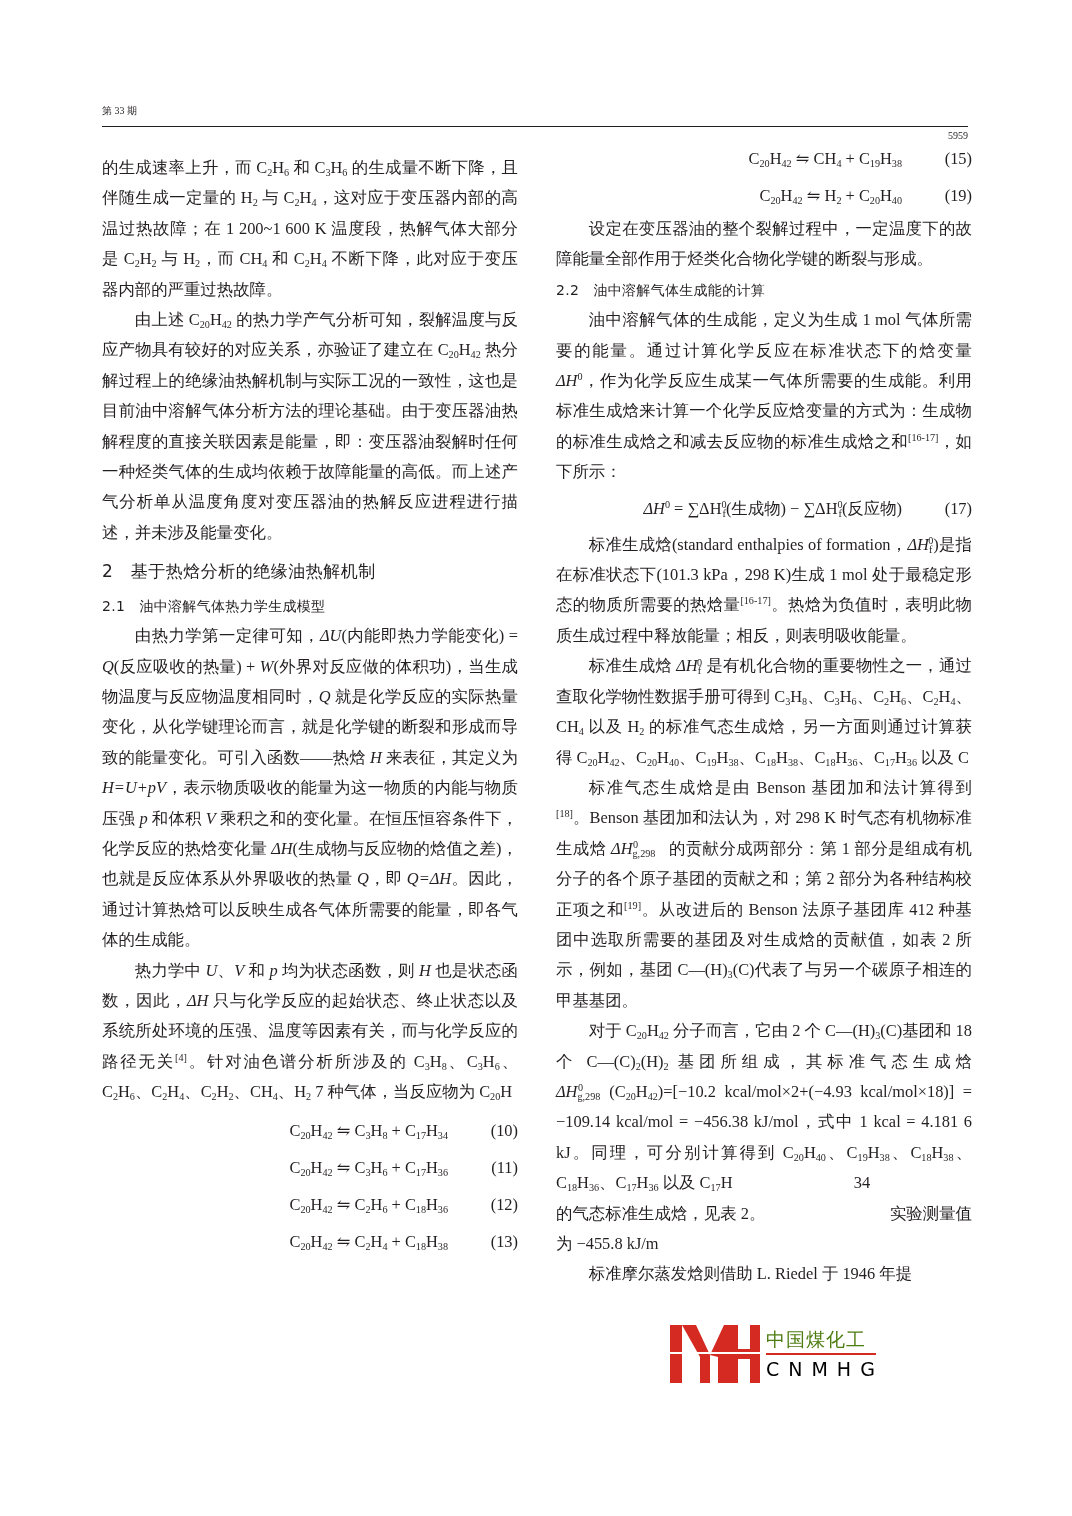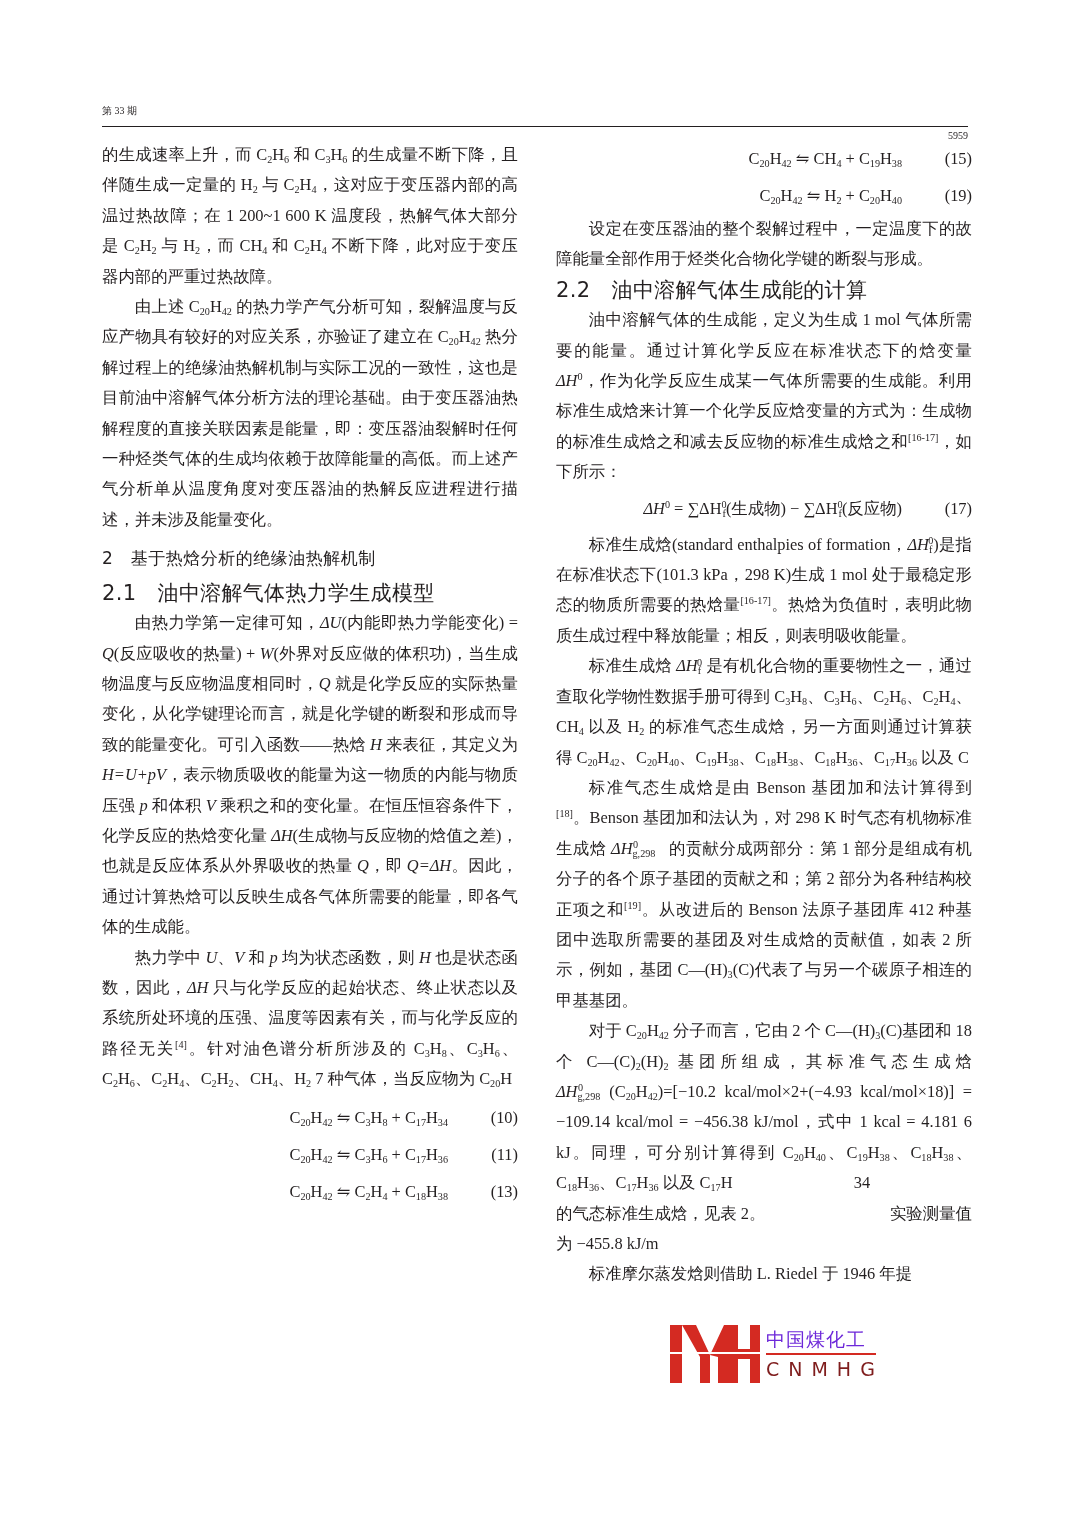--- a/index.html
+++ b/index.html
@@ -4,38 +4,38 @@
 <style>
   html, body { margin:0; padding:0; background:#ffffff; }
   body { width:1072px; height:1516px; position:relative; overflow:hidden;
          font-family:"Liberation Serif", "DejaVu Serif", serif; color:#231f20; }
   .header { position:absolute; left:102px; top:104px; width:866px; height:22px;
             font-size:10px; border-bottom:1.5px solid #231f20; }
   .header .l { position:absolute; left:0; top:0; }
   .header .c { position:absolute; left:190px; top:0; letter-spacing:0.3px; }
   .header .r { position:absolute; right:0; top:0;margin-top:26px; }
   .col { position:absolute; top:140px; width:416px; font-size:16.4px; line-height:30.4px; text-align:justify; }
-  .colL { left:102px; }
+  .colL { left:102px;margin-top:13px; }
   .colR { left:556px; }
   p { margin:0; }
   .ind { text-indent:2em; }
   sub { font-size:0.62em; vertical-align:-0.28em; line-height:0; }
   sup { font-size:0.62em; vertical-align:0.55em; line-height:0; }
   i { font-style:italic; }
   .h2 { font-family:"DejaVu Sans", "Liberation Sans", sans-serif; font-size:17px; margin-top:8px; margin-bottom:4px; letter-spacing:0.5px; }
-  .h3 { font-family:"DejaVu Sans", "Liberation Sans", sans-serif; font-size:21px; letter-spacing:0.3px; }
+  .h3 { font-family:"DejaVu Sans", "Liberation Sans", sans-serif; font-size:14px; letter-spacing:0.3px; }
   .eq { position:relative; height:37px; line-height:37px; }
   .eq .f { position:absolute; left:0; right:70px; text-align:right; white-space:nowrap; }
   .eq .n { position:absolute; right:0; top:0; }
   .eqbig { height:42px; line-height:42px; }
   .logo { position:absolute; left:670px; top:1325px; width:212px; height:58px; background:#fff; }
   .logo .mark { position:absolute; left:0; top:0; width:90px; height:58px; }
-  .logo .cn { position:absolute; left:96px; top:2px; font-family:"DejaVu Sans", sans-serif; font-size:19px; color:#6d28d9; letter-spacing:1px; white-space:nowrap; }
+  .logo .cn { position:absolute; left:96px; top:2px; font-family:"DejaVu Sans", sans-serif; font-size:19px; color:#4d7c0f; letter-spacing:1px; white-space:nowrap; }
   .logo .line { position:absolute; left:96px; top:28px; width:110px; height:2px; background:#d42a22; }
-  .logo .en { position:absolute; left:96px; top:33px; font-family:"DejaVu Sans", sans-serif; font-size:19px; color:#7f1d1d; letter-spacing:9px; }
+  .logo .en { position:absolute; left:96px; top:33px; font-family:"DejaVu Sans", sans-serif; font-size:19px; color:#000000; letter-spacing:9px; }
 </style>
 </head>
 <body>
 
 <div class="header">
   <span class="l">第 33 期</span>
   <span class="r">5959</span>
 </div>
 
 <div class="col colL">
@@ -54,20 +54,24 @@
     <span>热力学中 </span><i>U</i><span>、</span><i>V</i><span> 和 </span><i>p</i><span> 均为状态函数，则 </span><i>H</i><span> 也是状态函数，因此，</span><i>ΔH</i><span> 只与化学反应的起始状态、终止状态以及系统所处环境的压强、温度等因素有关，而与化学反应的路径无关</span><sup>[4]</sup><span>。针对油色谱分析所涉及的 C</span><sub>3</sub><span>H</span><sub>8</sub><span>、C</span><sub>3</sub><span>H</span><sub>6</sub><span>、C</span><sub>2</sub><span>H</span><sub>6</sub><span>、C</span><sub>2</sub><span>H</span><sub>4</sub><span>、C</span><sub>2</sub><span>H</span><sub>2</sub><span>、CH</span><sub>4</sub><span>、H</span><sub>2</sub><span> 7 种气体，当反应物为 C</span><sub>20</sub><span>H</span>
   </p>
   <div id="eqs-left" style="margin-top:4px;">
       <div class="eq">
         <span class="f">C<sub>20</sub>H<sub>42</sub> ⇋ C<sub>3</sub>H<sub>8</sub> + C<sub>17</sub>H<sub>34</sub></span>
         <span class="n">(10)</span>
       </div>
       <div class="eq">
         <span class="f">C<sub>20</sub>H<sub>42</sub> ⇋ C<sub>3</sub>H<sub>6</sub> + C<sub>17</sub>H<sub>36</sub></span>
         <span class="n">(11)</span>
+      </div>
+      <div class="eq">
+        <span class="f">C<sub>20</sub>H<sub>42</sub> ⇋ C<sub>2</sub>H<sub>6</sub> + C<sub>18</sub>H<sub>36</sub></span>
+        <span class="n">(12)</span>
       </div>
       <div class="eq">
         <span class="f">C<sub>20</sub>H<sub>42</sub> ⇋ C<sub>2</sub>H<sub>4</sub> + C<sub>18</sub>H<sub>38</sub></span>
         <span class="n">(13)</span>
       </div>
     </div>
 </div>
 
 <div class="col colR">
   <div id="eqs-right">

